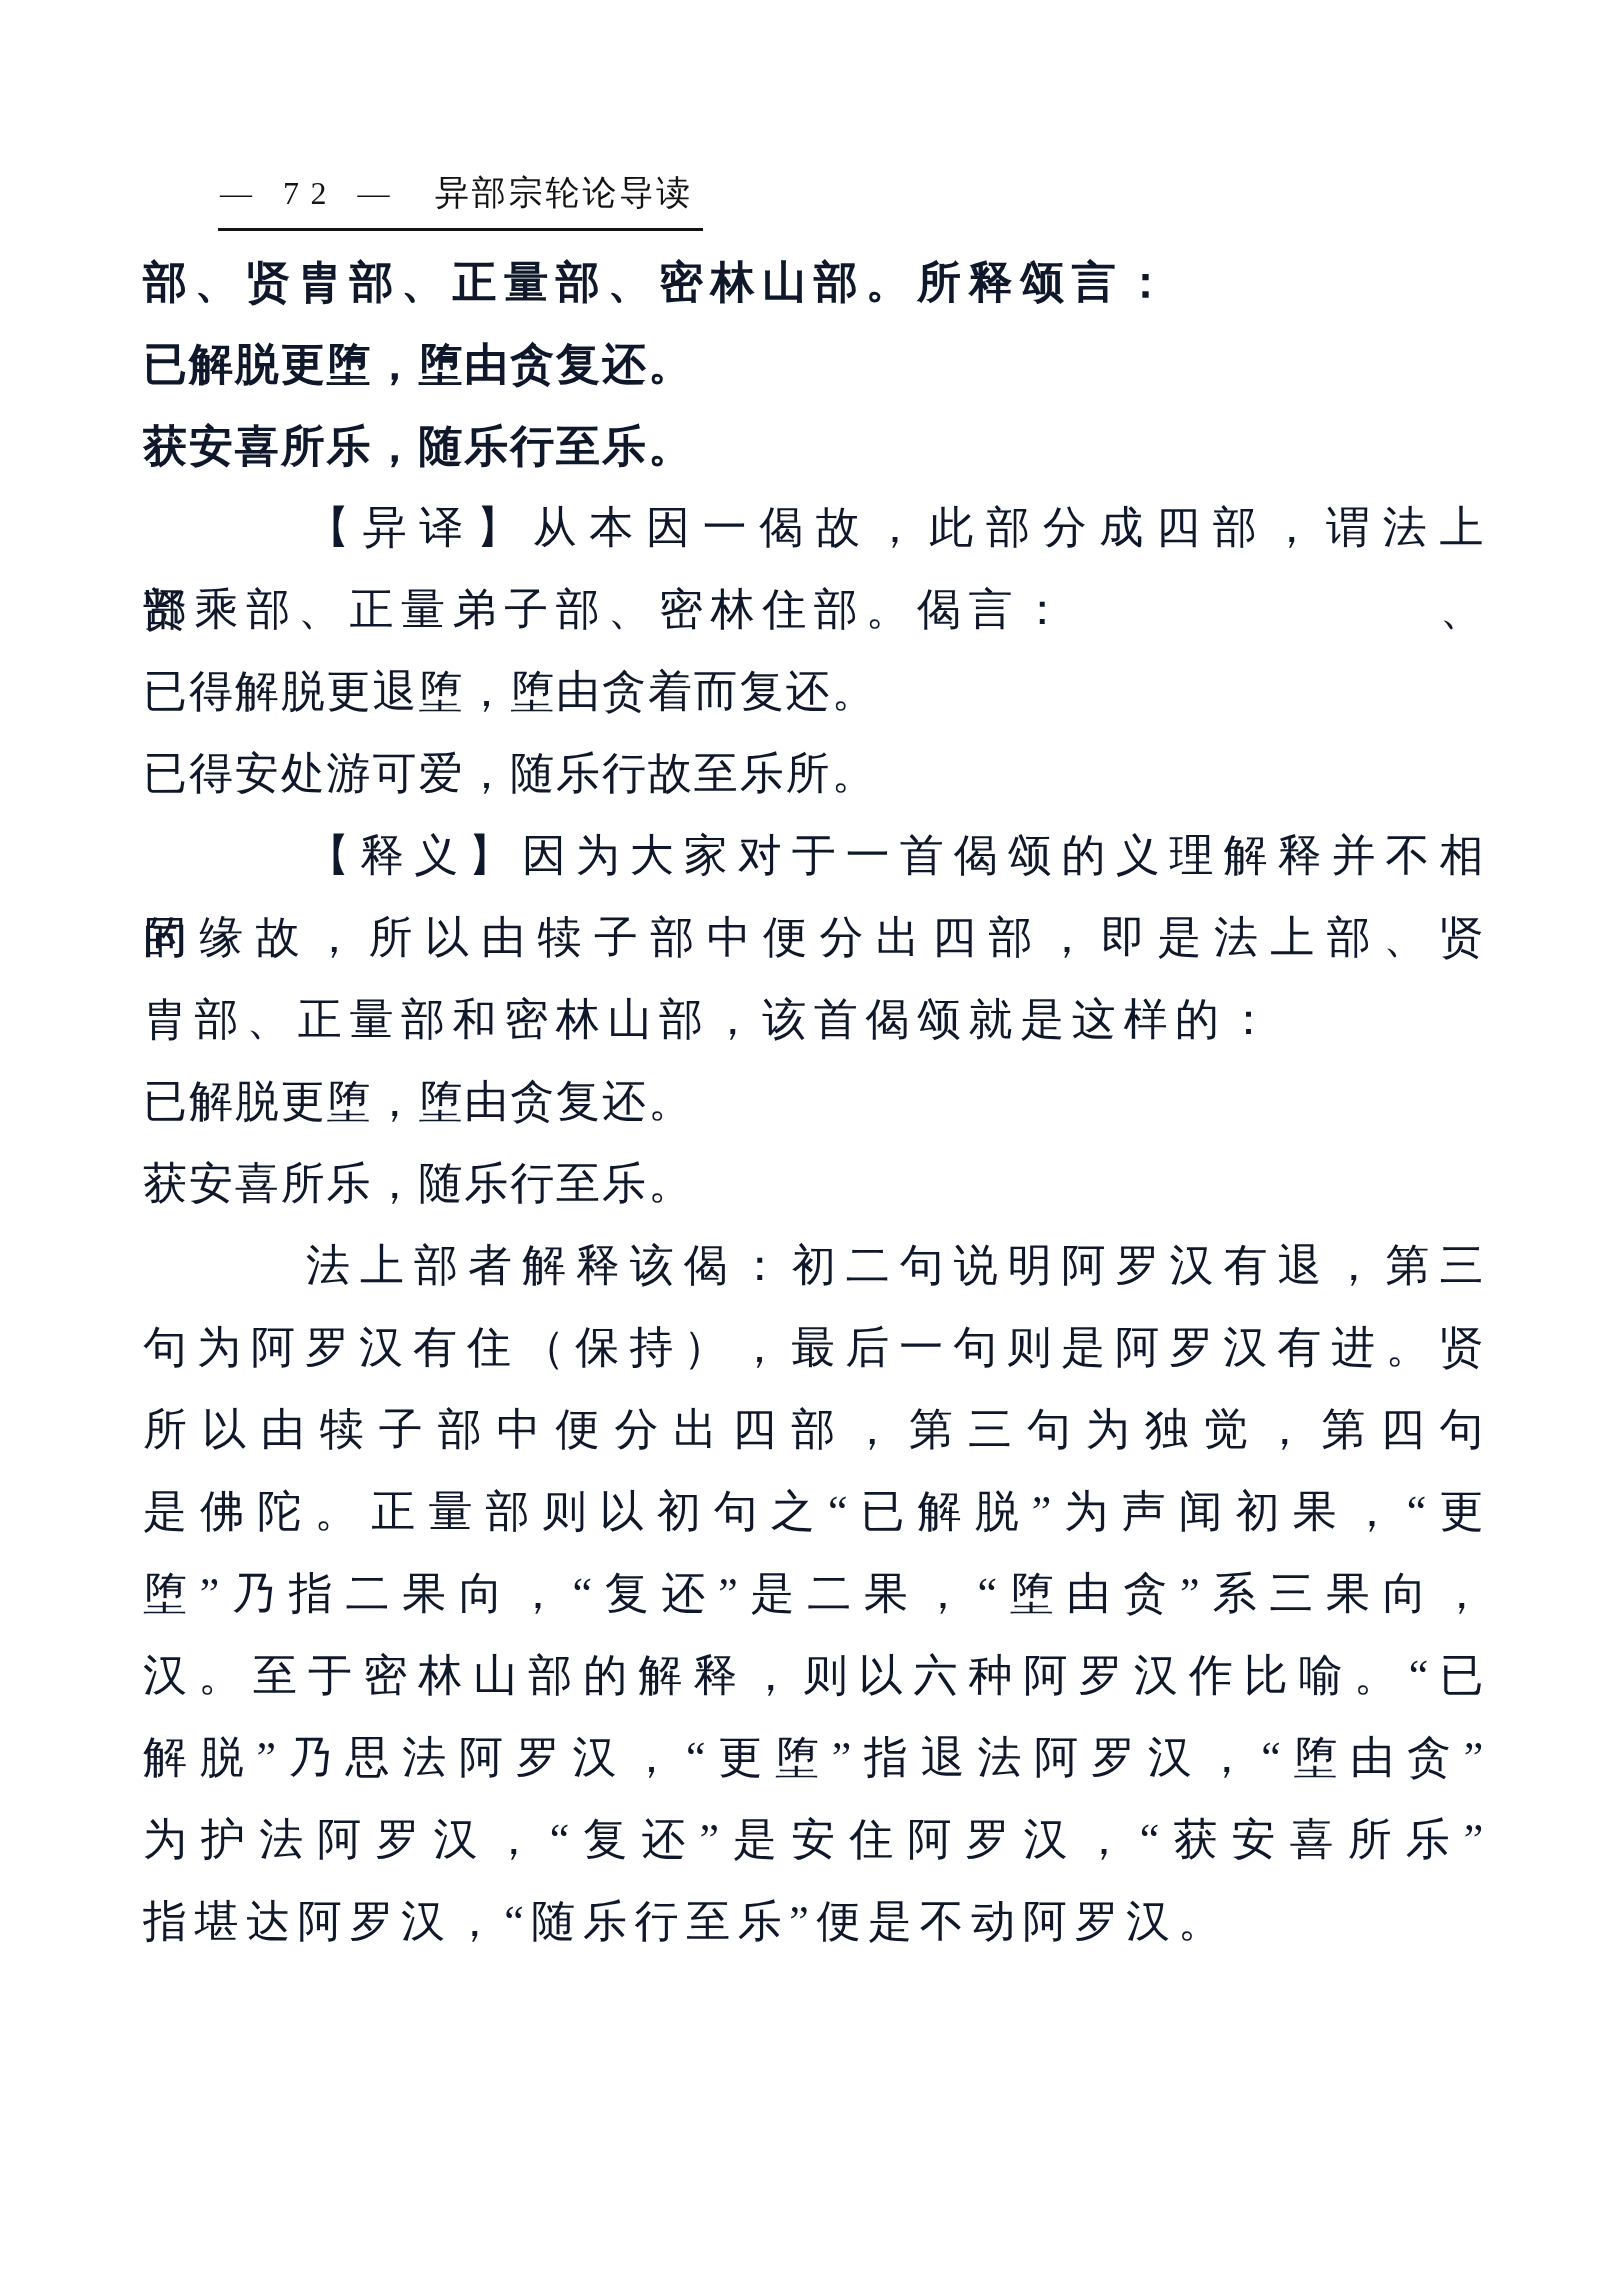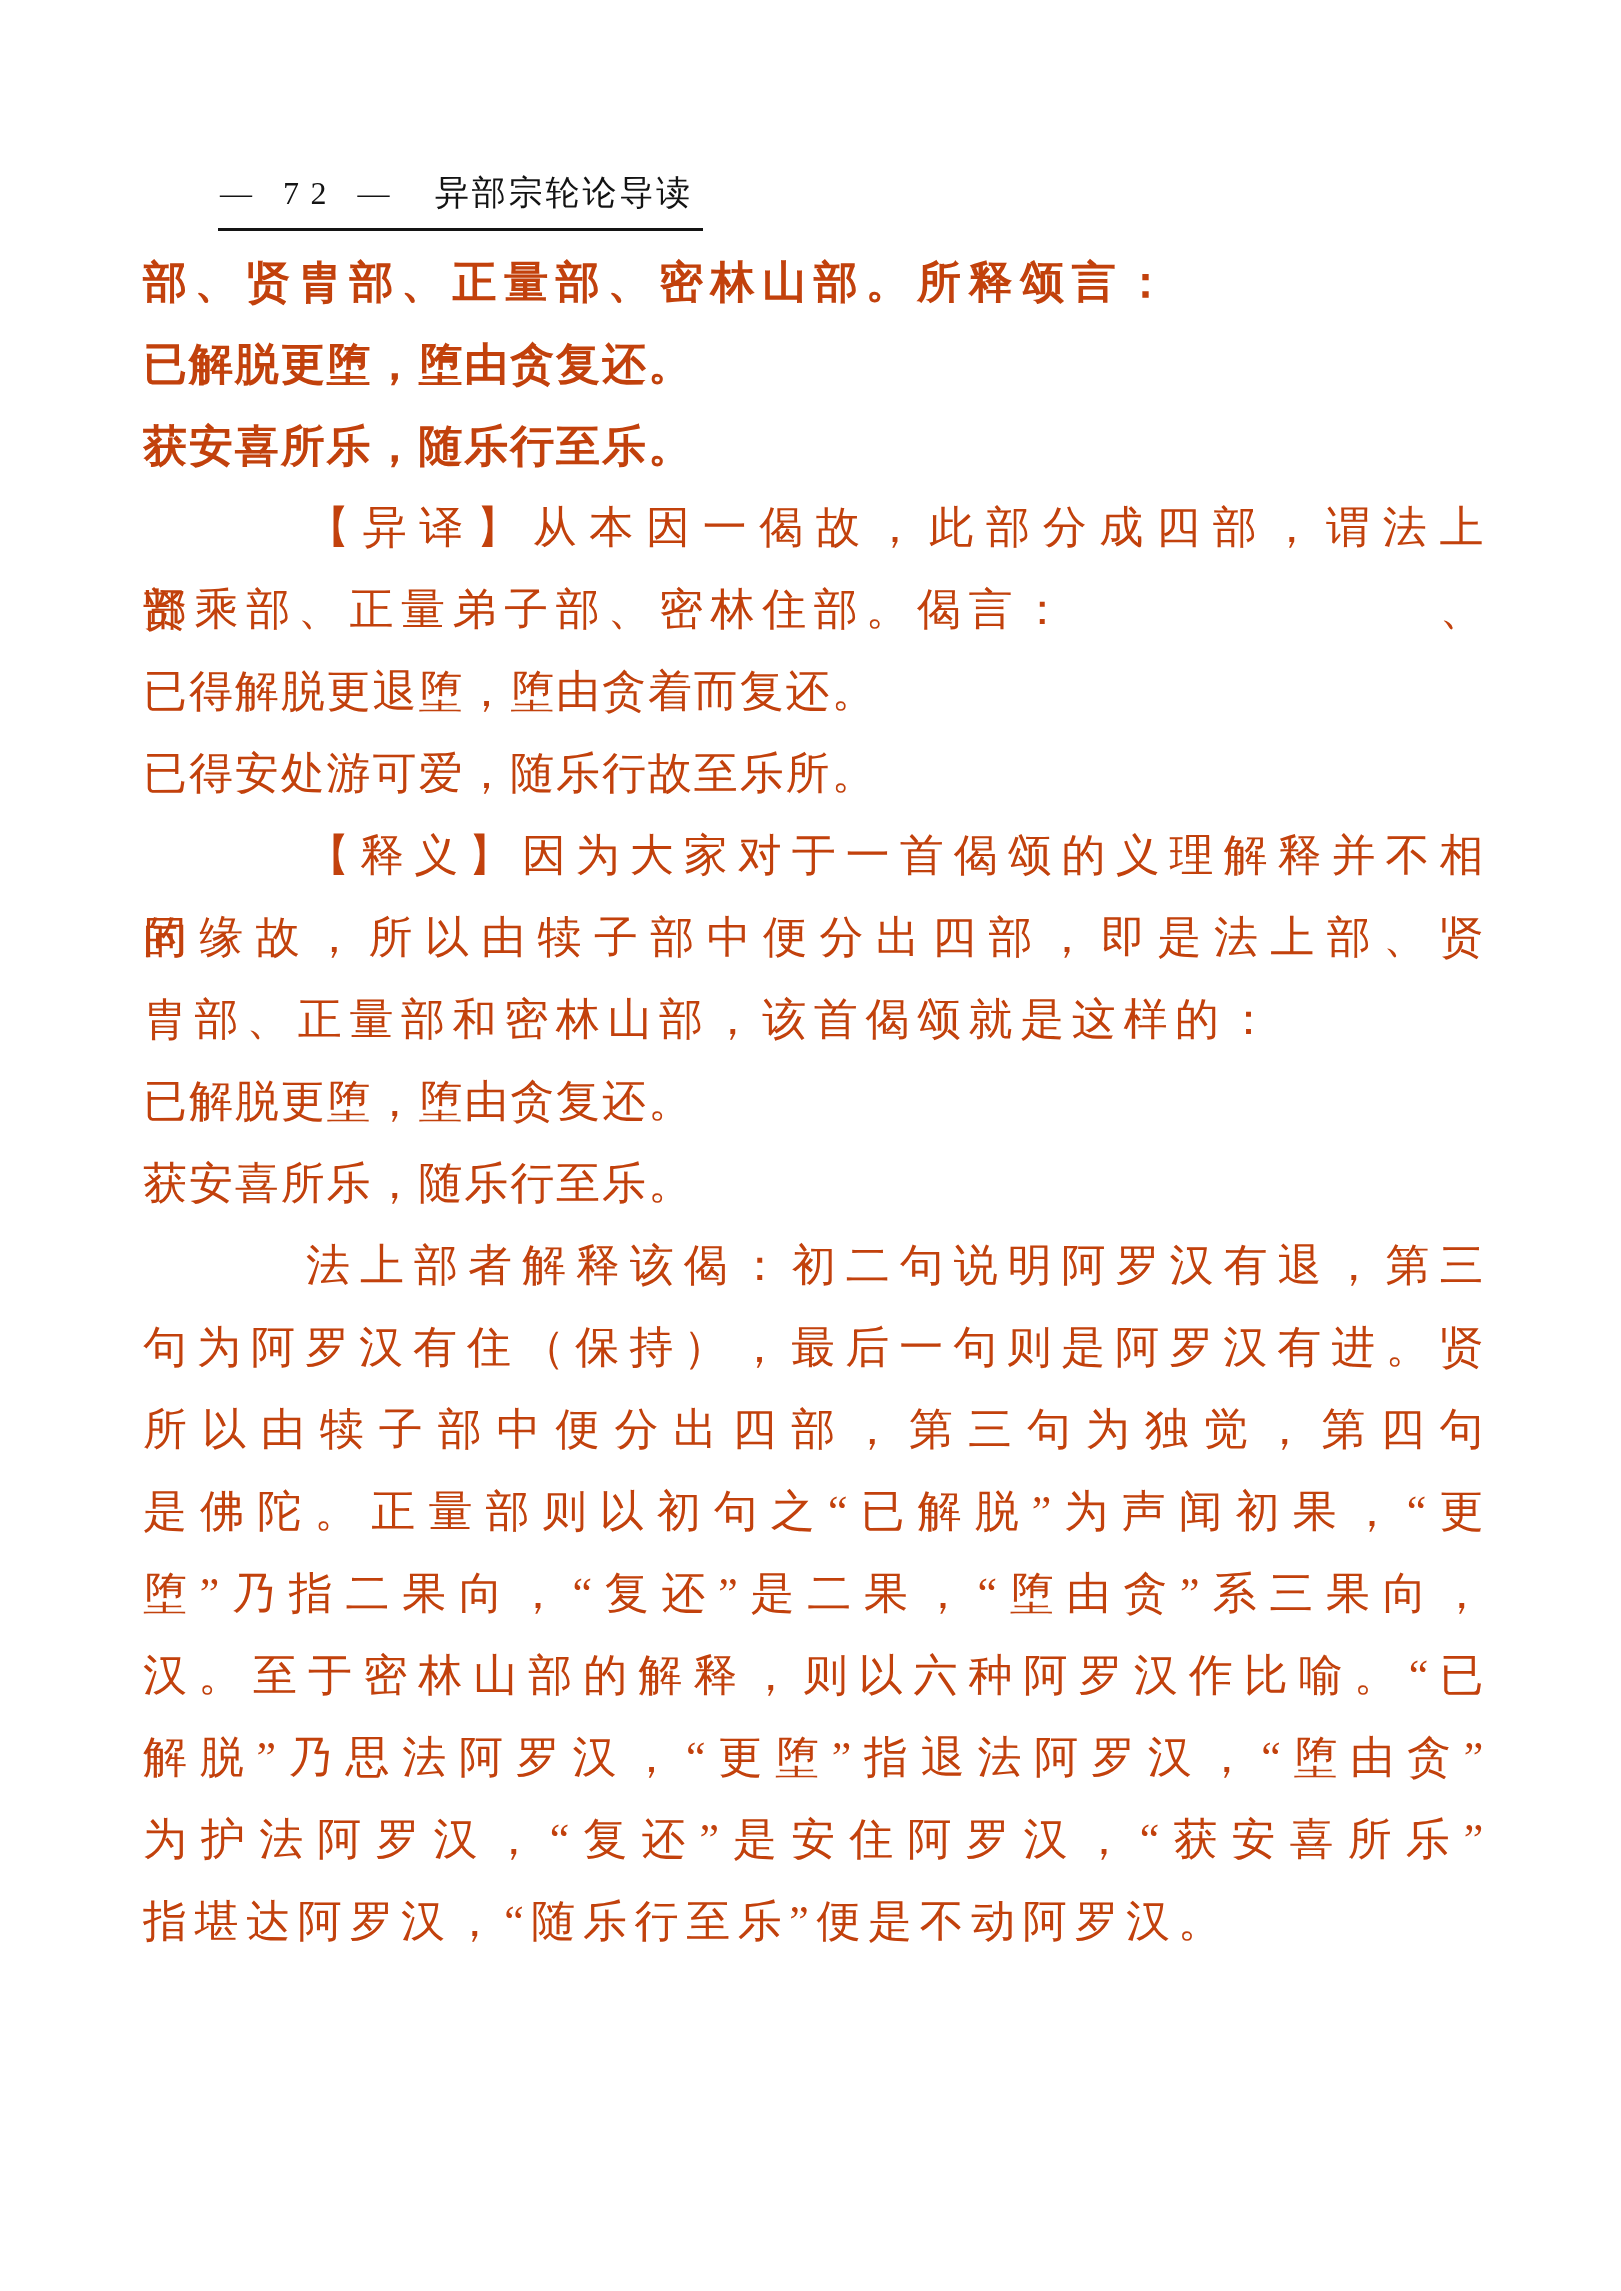--- a/index.html
+++ b/index.html
@@ -39,21 +39,21 @@
     letter-spacing: 2.9px;
   }
   
   .bodytext {
     position: absolute;
     left: 143px;
     top: 241px;
     width: 1348px;
     font-family: "Liberation Serif", "DejaVu Serif", serif;
     font-size: 44px;
-    color: #c2410c;
+    color: #0f172a;
   }
   .line {
     height: 82px;
     line-height: 82px;
     letter-spacing: 7.6px;
   }
   .left {
     text-align: left;
     white-space: nowrap;
   }

